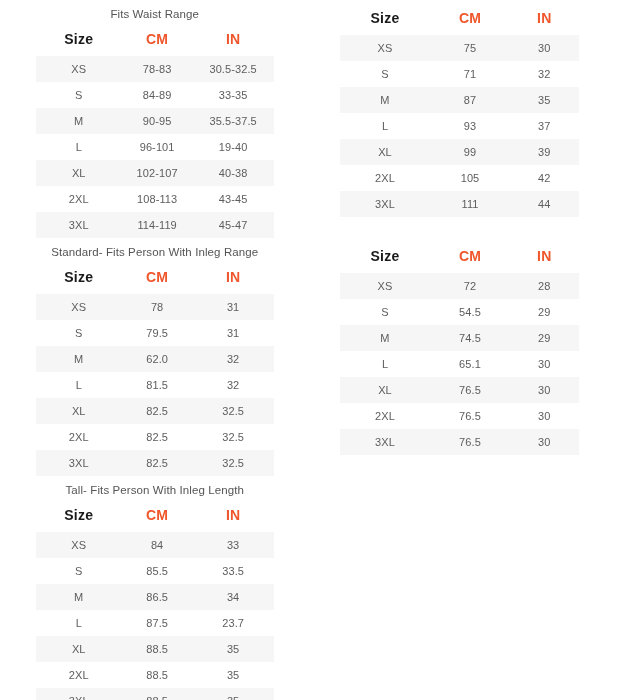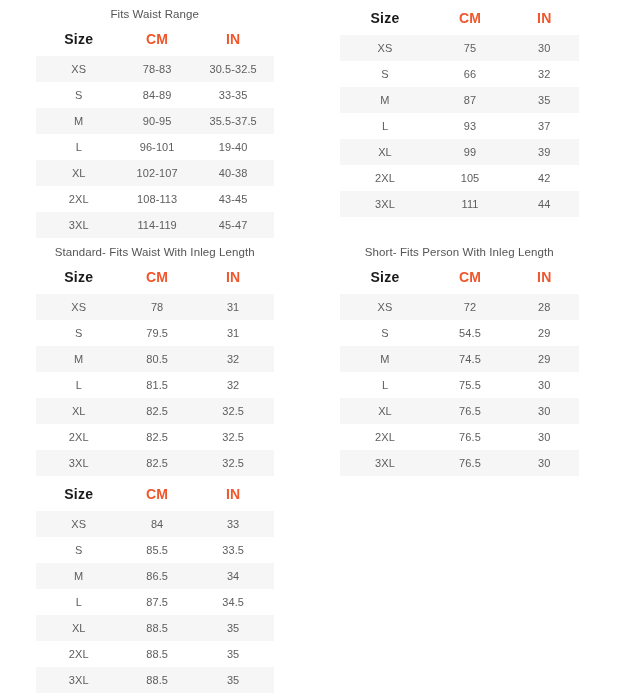--- a/index.html
+++ b/index.html
@@ -183,21 +183,21 @@
           </tr>
         </thead>
         <tbody>
           <tr>
             <td>XS</td>
             <td>75</td>
             <td>30</td>
           </tr>
           <tr>
             <td>S</td>
-            <td>66</td>
+            <td>71</td>
             <td>32</td>
           </tr>
           <tr>
             <td>M</td>
             <td>87</td>
             <td>35</td>
           </tr>
           <tr>
             <td>L</td>
             <td>93</td>
@@ -216,21 +216,21 @@
           <tr>
             <td>3XL</td>
             <td>111</td>
             <td>44</td>
           </tr>
         </tbody>
       </table>
     </div>
 
     <div class="panel left">
-      <div class="panel-title">Standard- Fits Waist With Inleg Length</div>
+      <div class="panel-title">Standard- Fits Person With Inleg Range</div>
       <table class="size-table">
         <colgroup>
             <col class="c-size">
             <col class="c-cm">
             <col class="c-in">
           </colgroup>
         <thead>
           <tr>
             <th class="col-size">Size</th>
             <th class="col-cm">CM</th>
@@ -243,21 +243,21 @@
             <td>78</td>
             <td>31</td>
           </tr>
           <tr>
             <td>S</td>
             <td>79.5</td>
             <td>31</td>
           </tr>
           <tr>
             <td>M</td>
-            <td>80.5</td>
+            <td>62.0</td>
             <td>32</td>
           </tr>
           <tr>
             <td>L</td>
             <td>81.5</td>
             <td>32</td>
           </tr>
           <tr>
             <td>XL</td>
             <td>82.5</td>
@@ -271,21 +271,20 @@
           <tr>
             <td>3XL</td>
             <td>82.5</td>
             <td>32.5</td>
           </tr>
         </tbody>
       </table>
     </div>
 
     <div class="panel right">
-      <div class="panel-title">Short- Fits Person With Inleg Length</div>
       <table class="size-table">
         <colgroup>
             <col class="c-size">
             <col class="c-cm">
             <col class="c-in">
           </colgroup>
         <thead>
           <tr>
             <th class="col-size">Size</th>
             <th class="col-cm">CM</th>
@@ -303,21 +302,21 @@
             <td>54.5</td>
             <td>29</td>
           </tr>
           <tr>
             <td>M</td>
             <td>74.5</td>
             <td>29</td>
           </tr>
           <tr>
             <td>L</td>
-            <td>75.5</td>
+            <td>65.1</td>
             <td>30</td>
           </tr>
           <tr>
             <td>XL</td>
             <td>76.5</td>
             <td>30</td>
           </tr>
           <tr>
             <td>2XL</td>
             <td>76.5</td>
@@ -326,20 +325,21 @@
           <tr>
             <td>3XL</td>
             <td>76.5</td>
             <td>30</td>
           </tr>
         </tbody>
       </table>
     </div>
 
     <div class="panel left">
+      <div class="panel-title">Tall- Fits Person With Inleg Length</div>
       <table class="size-table">
         <colgroup>
             <col class="c-size">
             <col class="c-cm">
             <col class="c-in">
           </colgroup>
         <thead>
           <tr>
             <th class="col-size">Size</th>
             <th class="col-cm">CM</th>
@@ -358,21 +358,21 @@
             <td>33.5</td>
           </tr>
           <tr>
             <td>M</td>
             <td>86.5</td>
             <td>34</td>
           </tr>
           <tr>
             <td>L</td>
             <td>87.5</td>
-            <td>34.5</td>
+            <td>23.7</td>
           </tr>
           <tr>
             <td>XL</td>
             <td>88.5</td>
             <td>35</td>
           </tr>
           <tr>
             <td>2XL</td>
             <td>88.5</td>
             <td>35</td>

